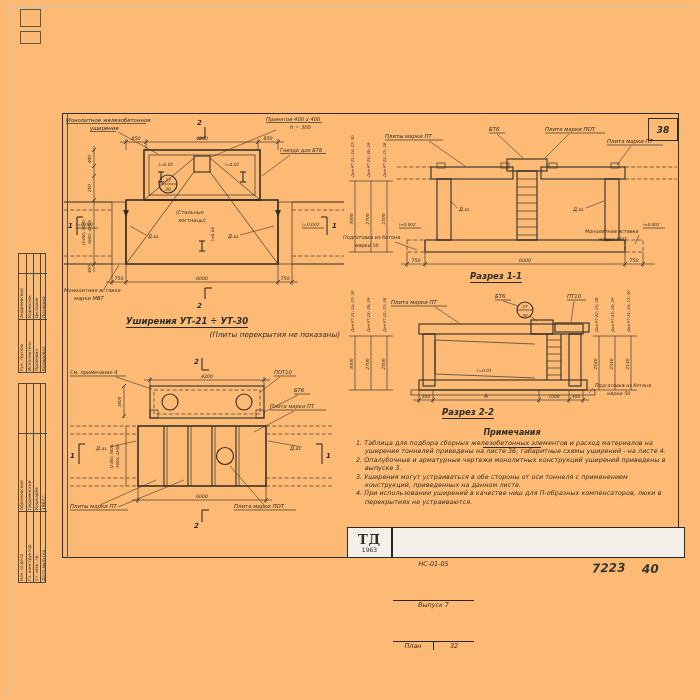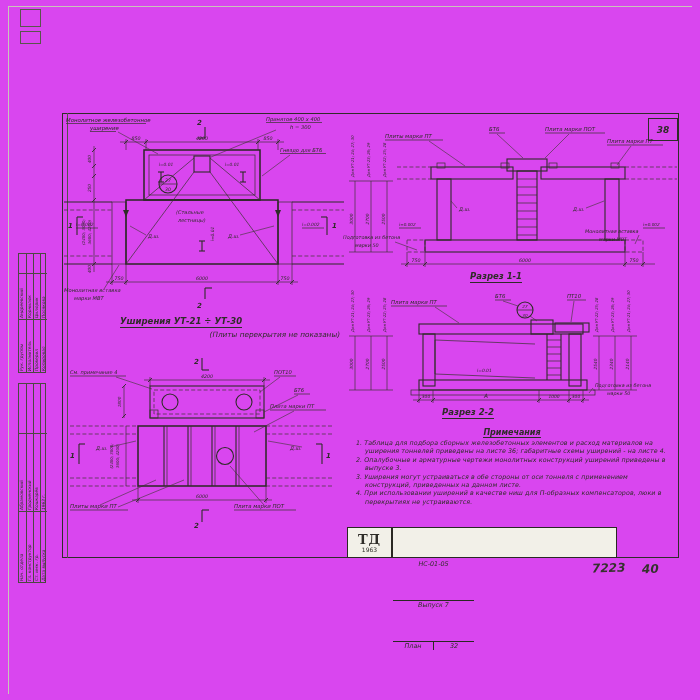--- a/index.html
+++ b/index.html
@@ -1,16 +1,16 @@
 <!DOCTYPE html>
 <html><head>
 <meta charset="utf-8">
 <style>
   html,body{margin:0;padding:0;}
-  .sheet{position:relative;width:700px;height:700px;background:#d946ef;overflow:hidden;
+  .sheet{position:relative;width:700px;height:700px;background:#fdba74;overflow:hidden;
          font-family:"DejaVu Sans",sans-serif;color:#2e2c27;}
   .edge{position:absolute;background:#c9c5b8;}
   .frame{position:absolute;left:62px;top:113px;width:617px;height:445px;
          border:1.6px solid #2f2d28;box-sizing:border-box;background:transparent;}
   .frame2{position:absolute;left:67px;top:113px;width:1px;height:445px;background:#55524a;}
   .cornerbox{position:absolute;left:648px;top:118px;width:30px;height:23px;border:1.2px solid #2f2d28;
          box-sizing:border-box;display:flex;align-items:center;justify-content:center;
          font:italic bold 9px "DejaVu Sans",sans-serif;}
   .minibox{position:absolute;border:1px solid #59564d;box-sizing:border-box;}
   
@@ -30,25 +30,25 @@
   .dash{stroke:#3a382f;stroke-width:0.7;fill:none;stroke-dasharray:4 2.2;}
   .dimln{stroke:#35332c;stroke-width:0.65;fill:none;}
   .tick{stroke:#2f2d28;stroke-width:0.9;}
   .leader{stroke:#3a382f;stroke-width:0.6;fill:none;}
   
   .cap{position:absolute;text-align:left;font:italic bold 8.5px "DejaVu Sans",sans-serif;}
   .cap span{display:inline-block;border-bottom:1.1px solid #2e2c27;padding-bottom:1px;}
   .subcap{position:absolute;text-align:right;font:italic 7.3px "DejaVu Sans",sans-serif;}
   .notes{position:absolute;left:356px;top:428px;width:312px;}
   .notes .nhead{text-align:center;font:italic bold 8px "DejaVu Sans",sans-serif;margin-bottom:2px;}
-  .notes .nhead span{border-bottom:1px solid #2e2c27;padding-bottom:0;}
+  .notes .nhead span{border-bottom:1px solid #2e2c27;padding-bottom:10px;}
   .notes .nitem{font:italic 6.3px "DejaVu Sans",sans-serif;line-height:8.4px;
         padding-left:9px;text-indent:-9px;letter-spacing:0.1px;}
   
-  .tblock{position:absolute;left:347px;top:527px;width:270px;height:31px;border:1.5px solid #2a2823;
+  .tblock{position:absolute;left:347px;top:527px;width:338px;height:31px;border:1.5px solid #2a2823;
         box-sizing:border-box;display:flex;background:#f2f0e8;}
   .tb-logo{width:44px;border-right:1.2px solid #2a2823;box-sizing:border-box;display:flex;
         flex-direction:column;align-items:center;justify-content:center;}
   .tb-logo .lg1{font:bold 13px "DejaVu Serif",serif;line-height:13px;letter-spacing:1px;}
   .tb-logo .lg2{font:6px "DejaVu Sans",sans-serif;line-height:7px;}
   .tb-title{flex:1;display:flex;align-items:center;justify-content:center;
         font:italic bold 9px "DejaVu Sans",sans-serif;}
   .tb-right{width:82px;border-left:1.2px solid #2a2823;box-sizing:border-box;display:flex;flex-direction:column;}
   .tb-right .r{flex:1;display:flex;align-items:center;justify-content:center;
         font:italic 6.4px "DejaVu Sans",sans-serif;border-top:0.9px solid #2a2823;box-sizing:border-box;margin-top:32px;}
@@ -279,21 +279,21 @@
         <line class="tick" x1="28" y1="88" x2="32" y2="84"></line>
       <line class="tick" x1="28" y1="152" x2="32" y2="148"></line>
       <text x="27" y="45" font-size="4.3" text-anchor="middle" transform="rotate(-90 27 45)">400</text>
       <text x="27" y="74" font-size="4.3" text-anchor="middle" transform="rotate(-90 27 74)">250</text>
       <text x="21" y="118" font-size="4" text-anchor="middle" transform="rotate(-90 21 118)">(2400; 3000;</text>
       <text x="27" y="118" font-size="4" text-anchor="middle" transform="rotate(-90 27 118)">3600; 4200)</text>
       <text x="27" y="155" font-size="4.3" text-anchor="middle" transform="rotate(-90 27 155)">400</text>
     </g>
   </svg>
 
-  <div class="cap" style="left:120px;top:316px;width:196px;">
+  <div class="cap" style="left:126px;top:316px;width:196px;">
     <span>Уширения УТ-21 ÷ УТ-30</span>
   </div>
   <div class="subcap" style="left:120px;top:330px;width:220px;">(Плиты перекрытия не показаны)</div>
 
   <svg class="dwg" style="left:343px;top:123px;" width="338" height="150" viewBox="0 0 338 150">
     <defs>
       <pattern id="hpB" width="3.5" height="3.5" patternUnits="userSpaceOnUse" patternTransform="rotate(45)">
         <line x1="0" y1="0" x2="0" y2="3.5" stroke="#76715f" stroke-width="0.6"></line>
       </pattern>
     </defs>

